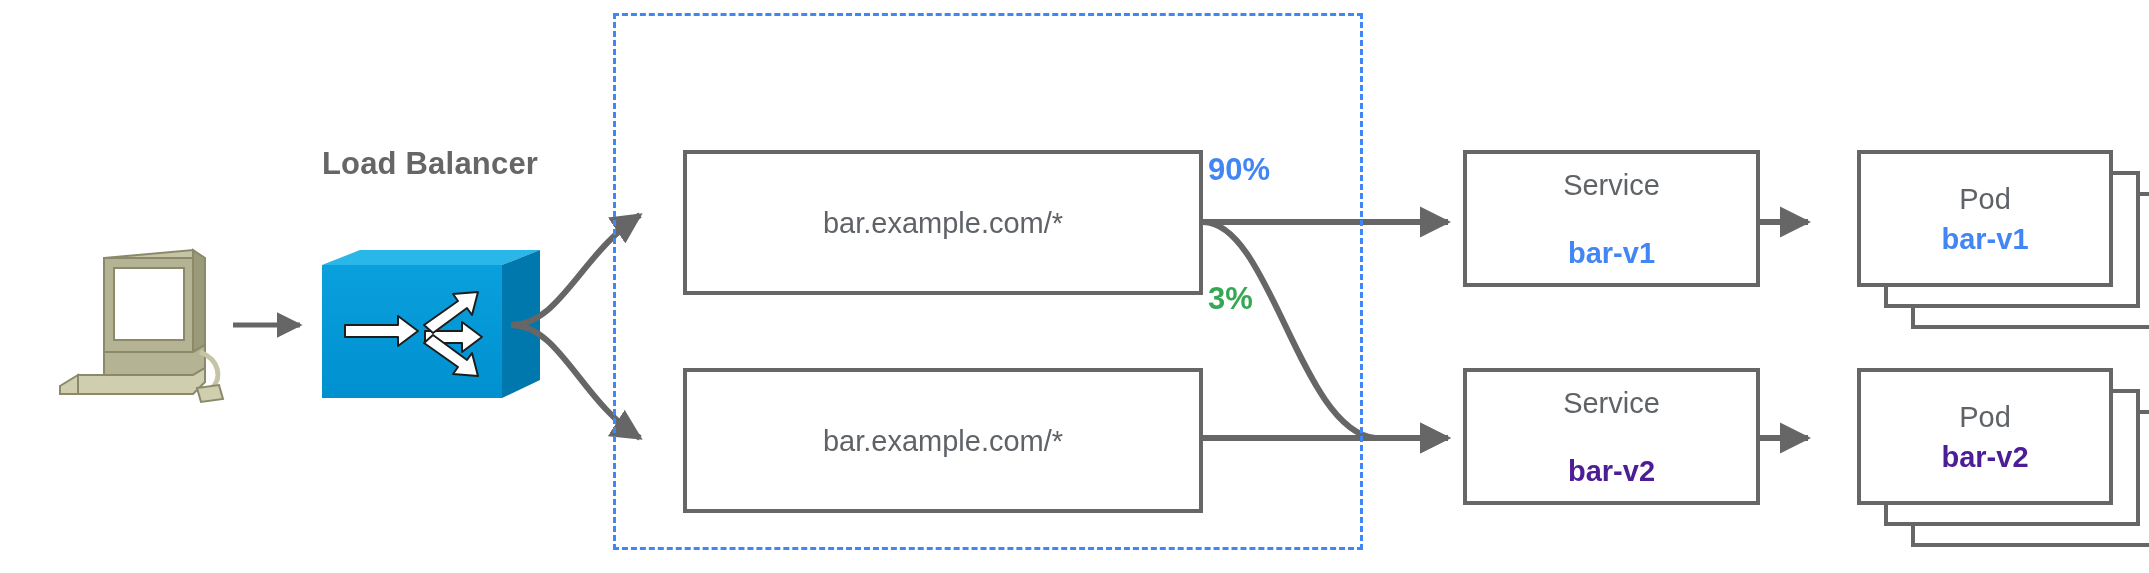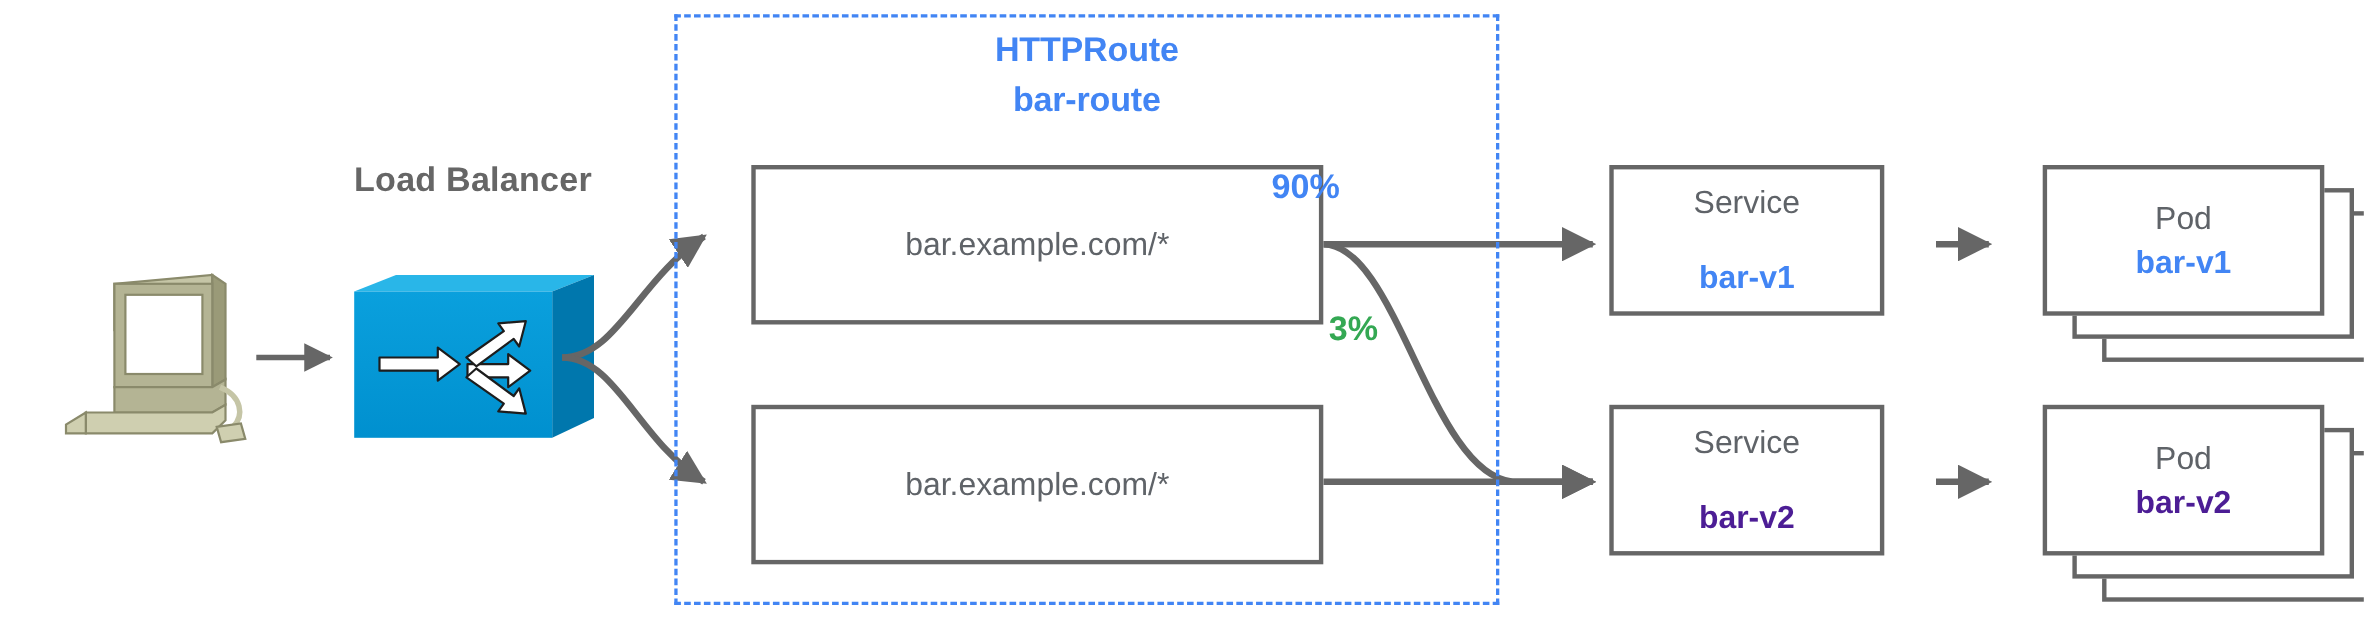--- a/index.html
+++ b/index.html
@@ -57,21 +57,21 @@
     align-items: center;
     justify-content: center;
     color: #5f6368;
     font-size: 29px;
     line-height: 40px;
     text-align: center;
   }
   .match-box-top { left: 683px; top: 150px; width: 520px; height: 145px; }
   .match-box-bottom { left: 683px; top: 368px; width: 520px; height: 145px; }
 
-  .svc-box { width: 250px; height: 137px; gap: 28px; }
+  .svc-box { width: 297px; height: 137px; gap: 28px; }
   .svc-v1 { left: 1463px; top: 150px; }
   .svc-v2 { left: 1463px; top: 368px; }
 
   .pod-stack { position: absolute; width: 322px; height: 190px; margin-left: 37px; }
   .pod-stack.v1 { left: 1820px; top: 150px; }
   .pod-stack.v2 { left: 1820px; top: 368px; }
   .pod-layer {
     position: absolute;
     width: 256px;
     height: 137px;
@@ -104,21 +104,21 @@
     text-align: center;
     color: #666666;
     font-size: 31px;
     font-weight: bold;
     letter-spacing: 0.2px;
   }
   .pct {
     font-size: 31px;
     font-weight: bold;
   }
-  .pct-90 { left: 1156px; top: 152px; color: #4285F4; }
+  .pct-90 { left: 1208px; top: 152px; color: #4285F4; }
   .pct-10 { left: 1208px; top: 281px; color: #34A853; }
 </style>
 </head>
 <body>
 
 <div id="canvas">
 
   <svg class="svg-layer" viewBox="0 0 2149 573">
     <defs>
       <marker id="arrow" viewBox="0 0 10 10" refX="9" refY="5" markerWidth="5.2" markerHeight="5.2" orient="auto-start-reverse">
@@ -177,24 +177,20 @@
     <line x1="1203" y1="438" x2="1448" y2="438" stroke="#666666" stroke-width="6" marker-end="url(#arrow)"></line>
 
     <line x1="1760" y1="222" x2="1808" y2="222" stroke="#666666" stroke-width="6" marker-end="url(#arrow)"></line>
     <line x1="1760" y1="438" x2="1808" y2="438" stroke="#666666" stroke-width="6" marker-end="url(#arrow)"></line>
   </svg>
 
   <div class="abs lb-label">Load Balancer</div>
 
   <div class="abs route-group"></div>
 
-  <div class="abs route-title">
-    <div>HTTPRoute</div>
-    <div>bar-route</div>
-  </div>
 
   <div class="abs gbox match-box-top">
     <div>bar.example.com/*</div>
   </div>
 
   <div class="abs gbox match-box-bottom">
     <div>bar.example.com/*</div>
   </div>
 
   <div class="abs pct pct-90">90%</div>

